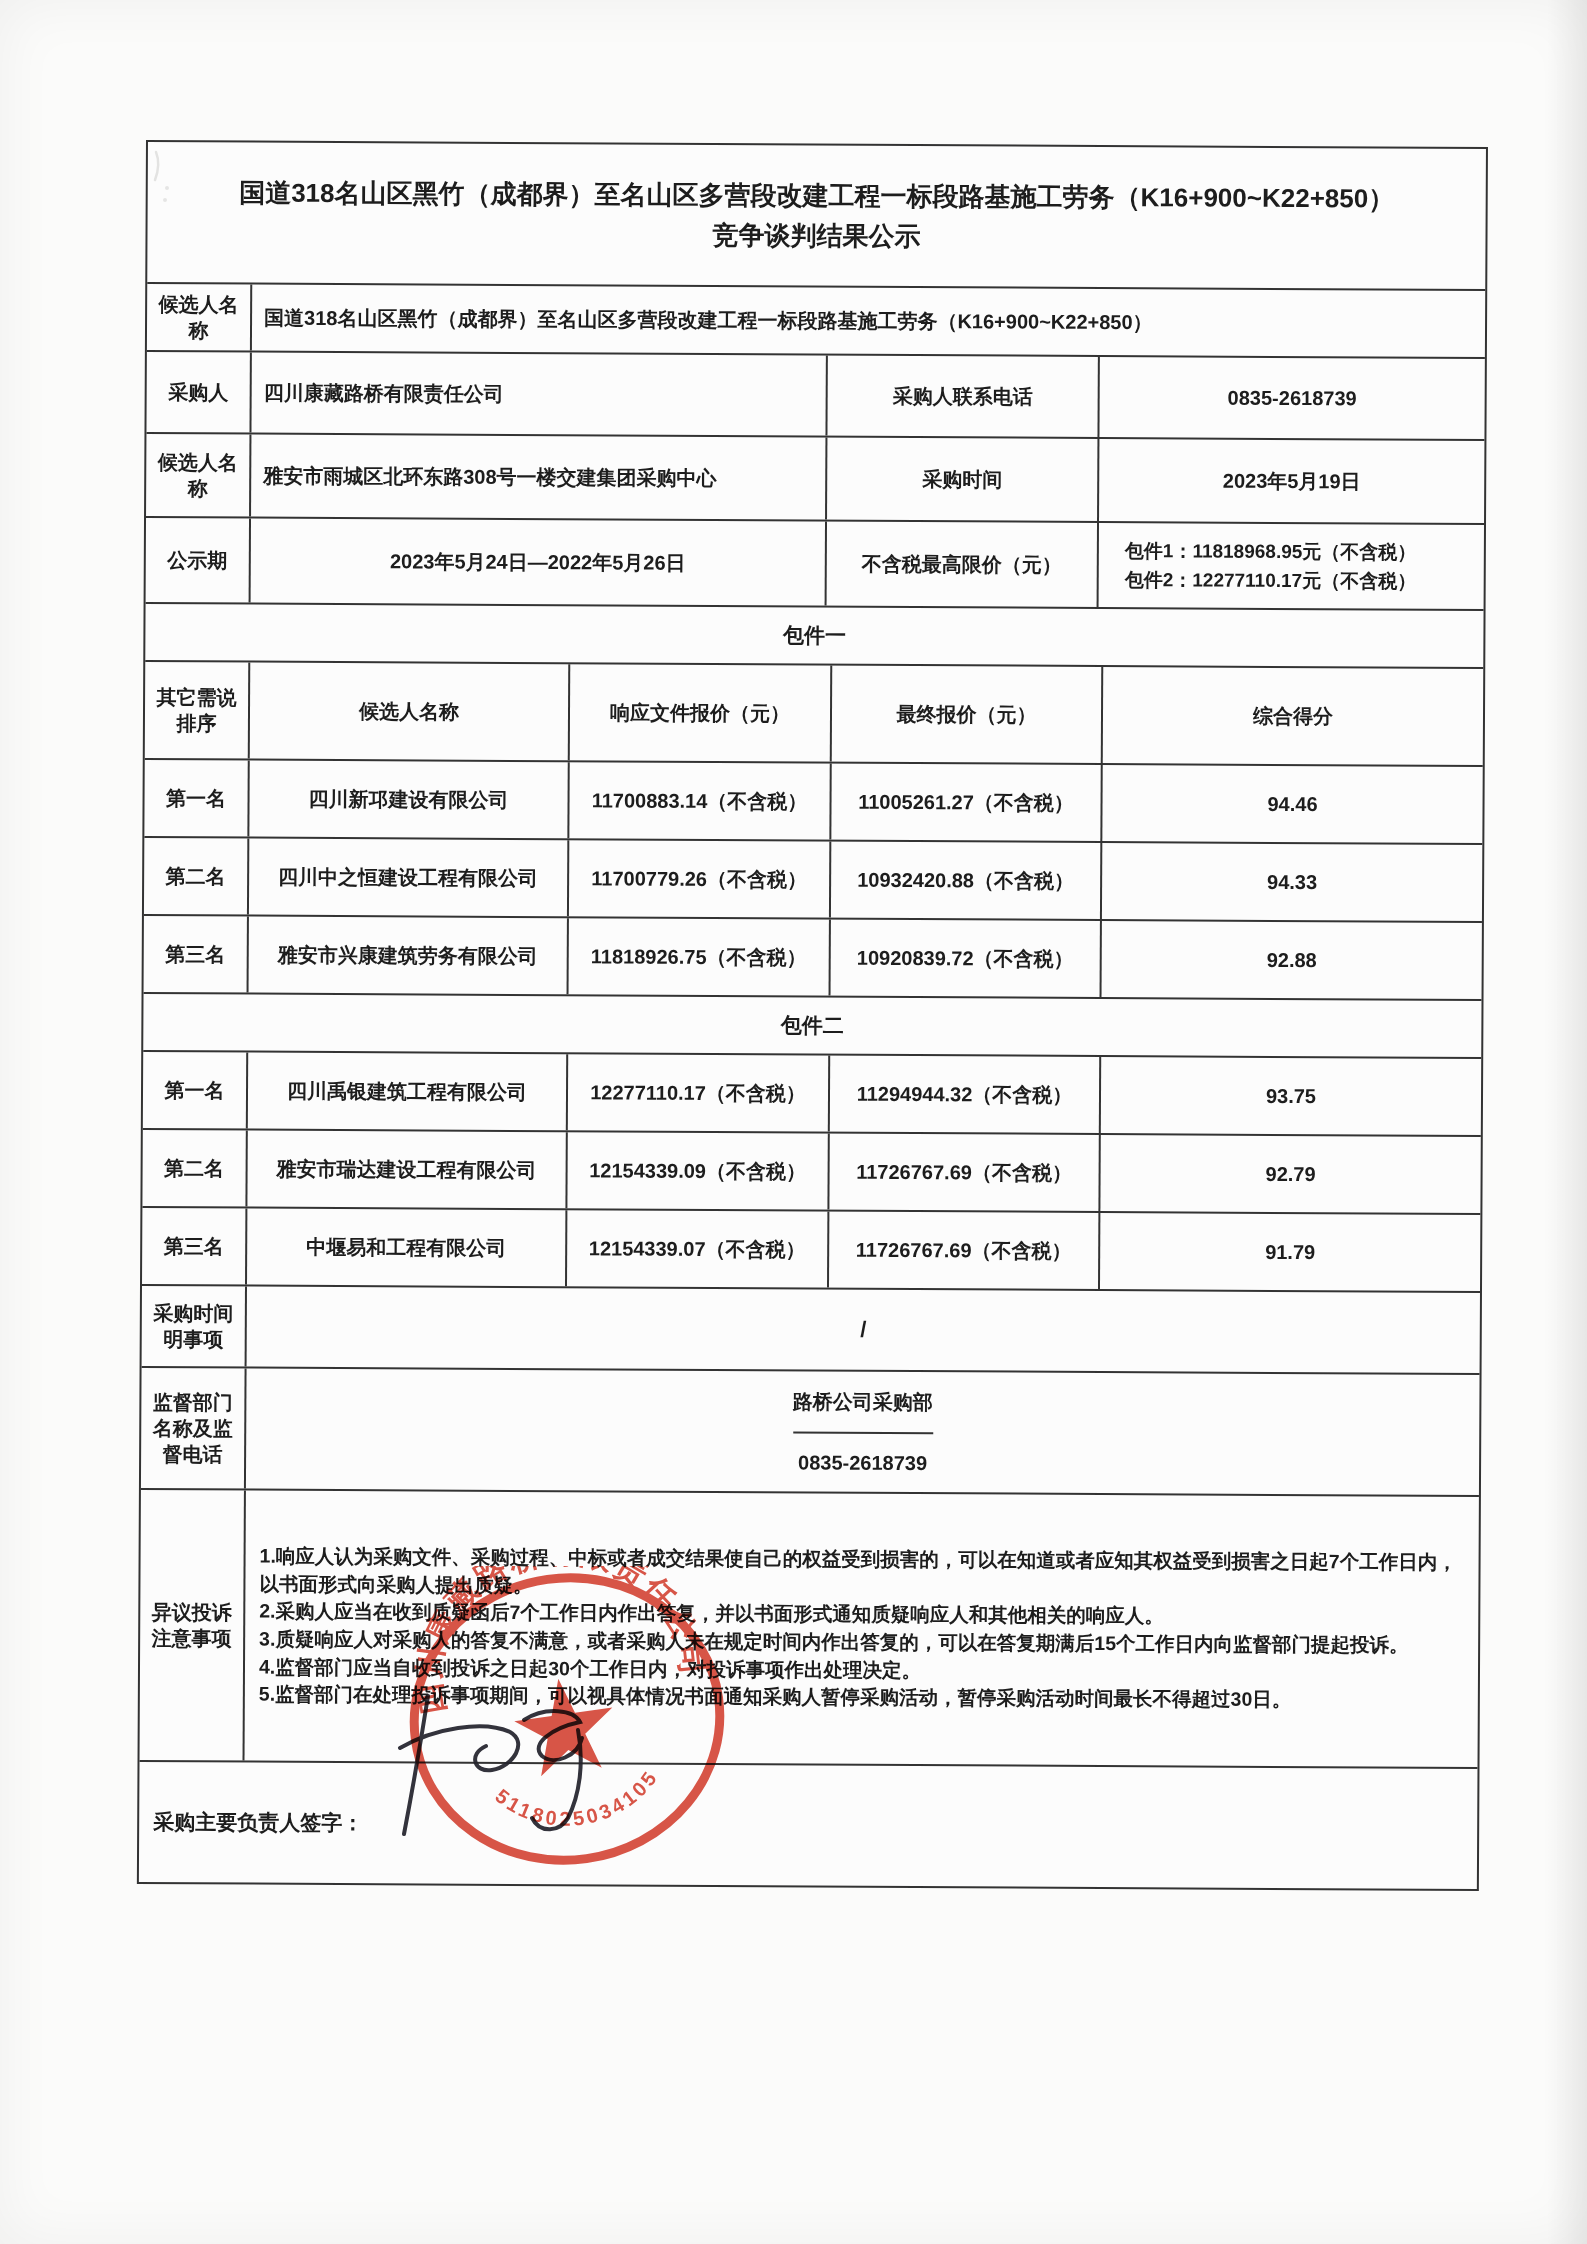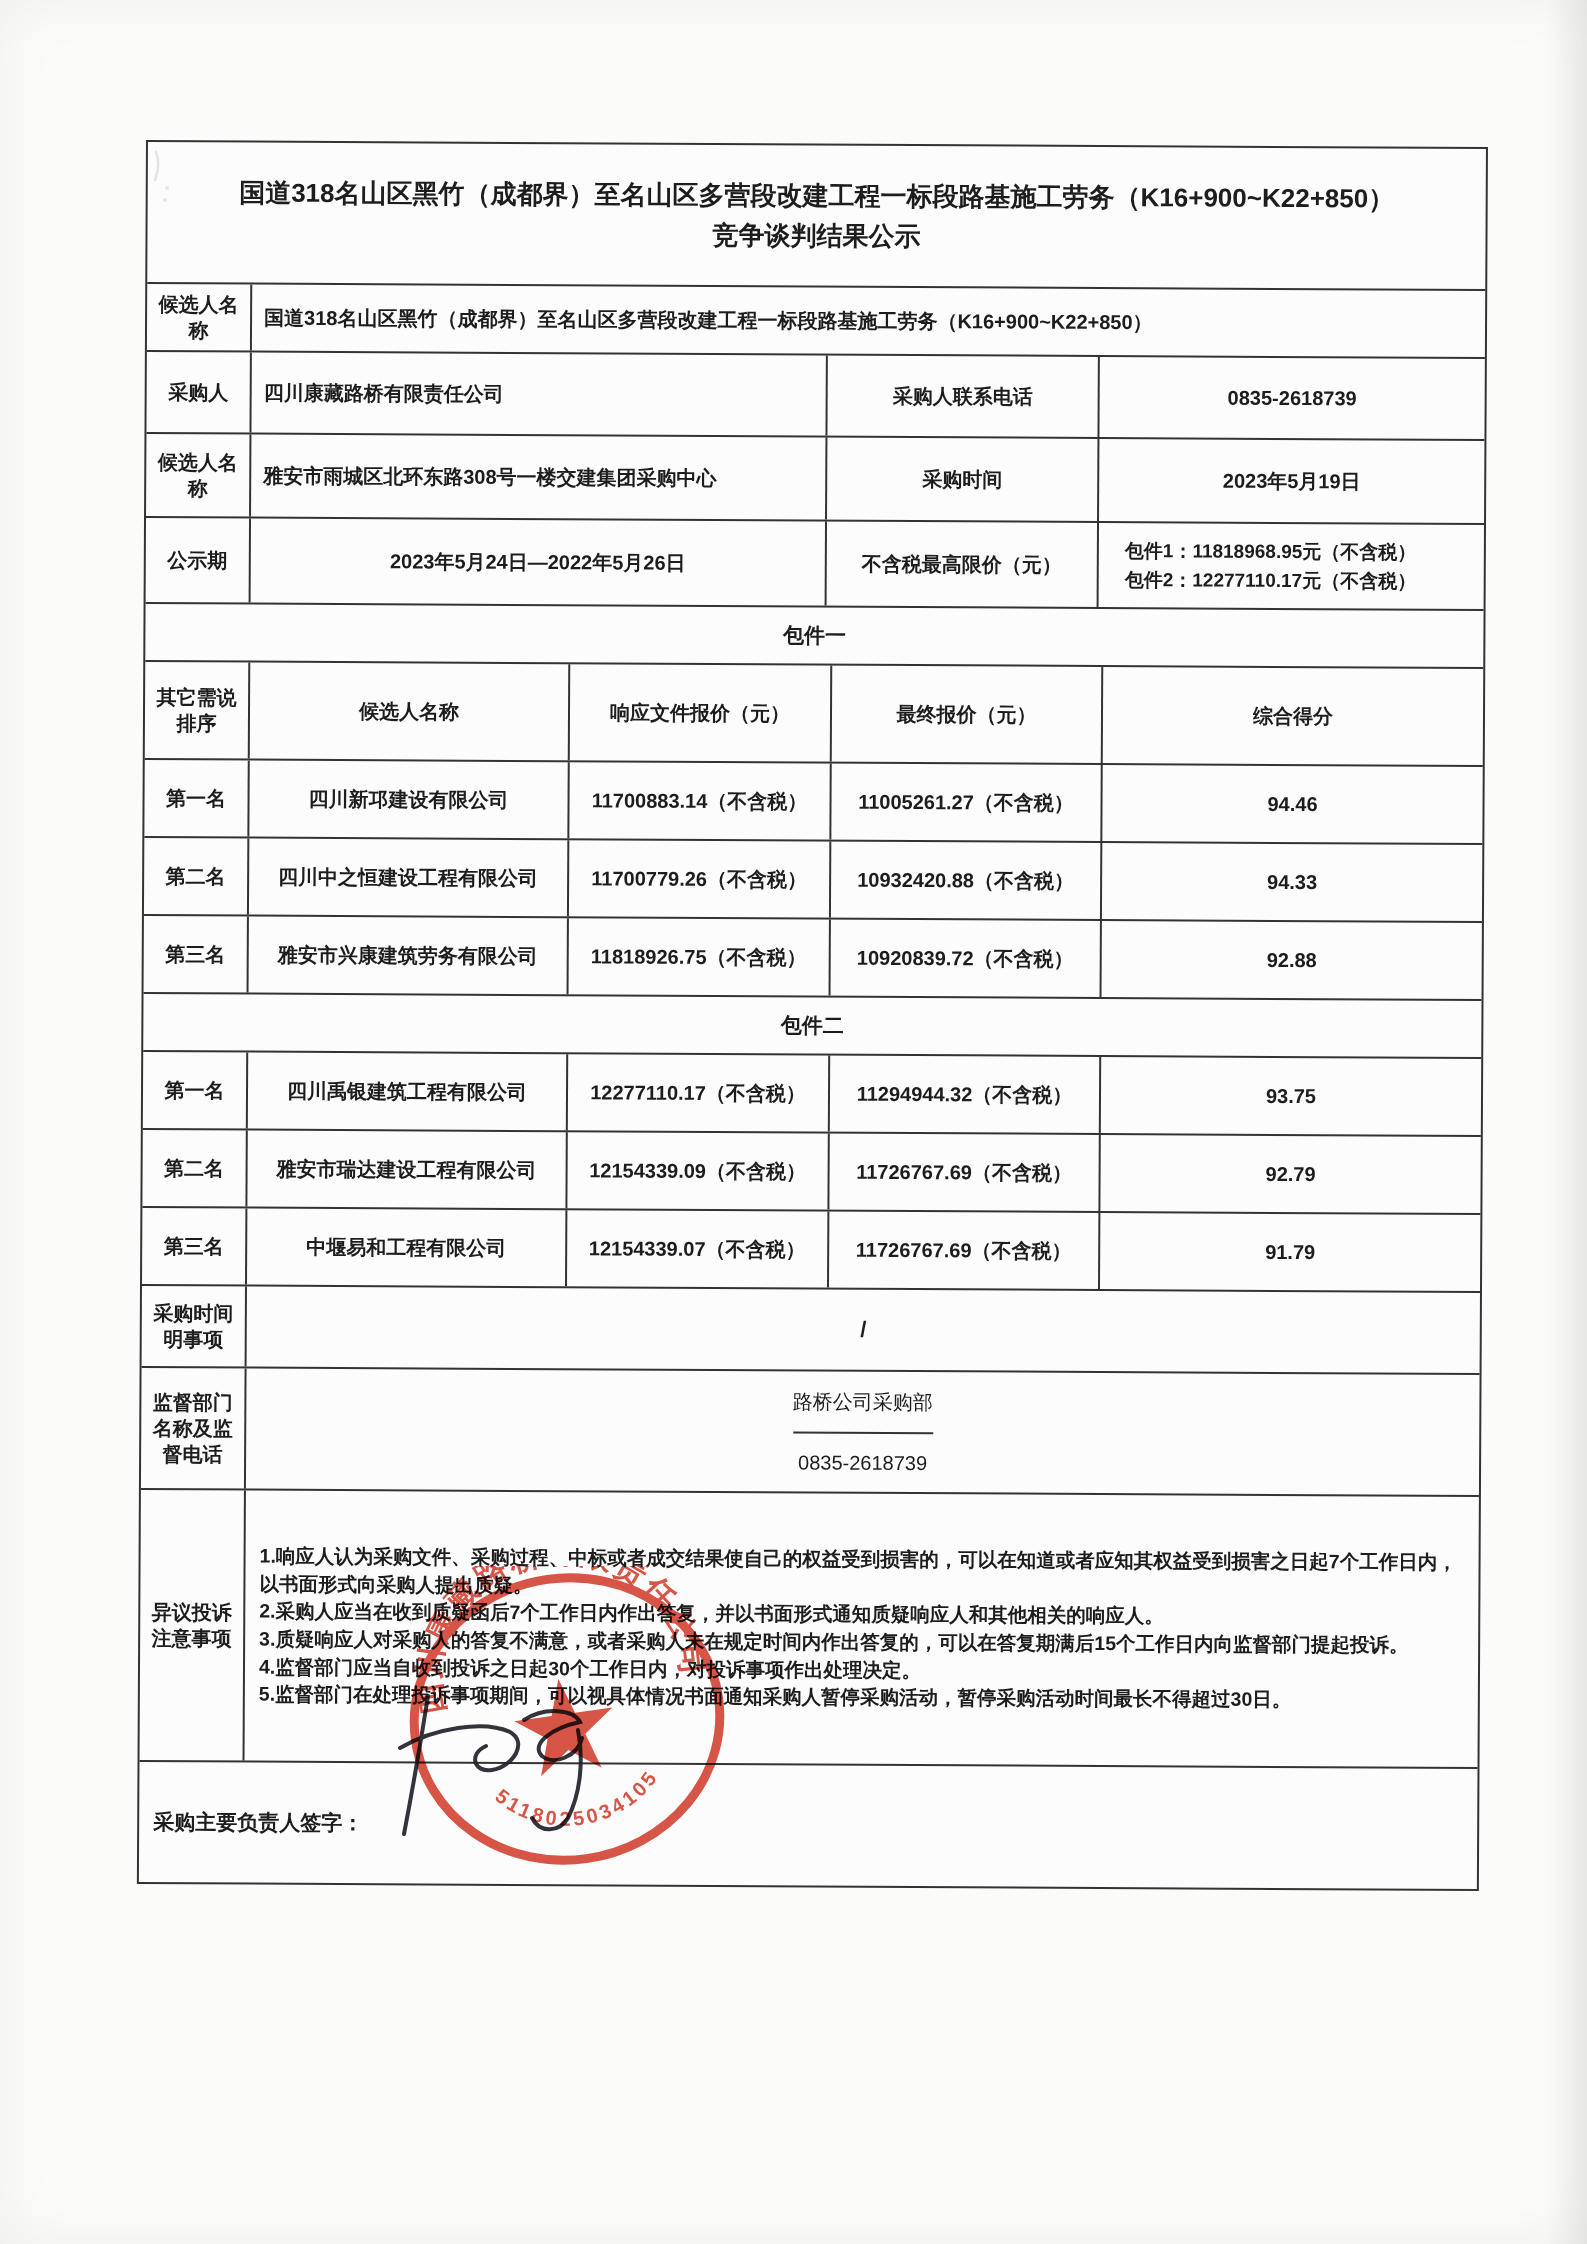--- a/index.html
+++ b/index.html
@@ -42,21 +42,21 @@
   .r-purchaser{min-height:80px;}
   .r-location{min-height:82px;}
   .r-period{min-height:84px;}
   .band{min-height:56px;}
   .band .cell{font-size:21px;font-weight:700;}
   .r-header{min-height:96px;}
   .r-cand{min-height:76px;}
   .r-other{min-height:80px;}
   .r-sup{min-height:120px;}
   .sup-stack{display:grid;grid-template-rows:1fr 1fr;padding:0;align-items:stretch;}
-  .sup-stack > div{display:flex;align-items:center;justify-content:center;font-weight:400;}
+  .sup-stack > div{display:flex;align-items:center;justify-content:center;font-weight:700;}
   .sup-stack > div + div{border-top:2px solid #333;}
   .r-objection{min-height:270px;}
   .objection-body{flex-direction:column;align-items:flex-start;justify-content:center;
                   text-align:left;font-size:19.5px;font-weight:600;line-height:1.42;padding:10px 14px;}
   .objection-body p{margin:0;}
   .r-signature{min-height:120px;}
   .sig-cell{justify-content:flex-start;font-size:21px;padding-left:14px;}
   .price-lines{flex-direction:column;align-items:flex-start;font-size:19px;line-height:1.55;padding-left:26px;}
   .slash{font-size:22px;}
   .stamp-svg{position:absolute;left:402px;top:1566px;width:330px;height:306px;opacity:.86;

